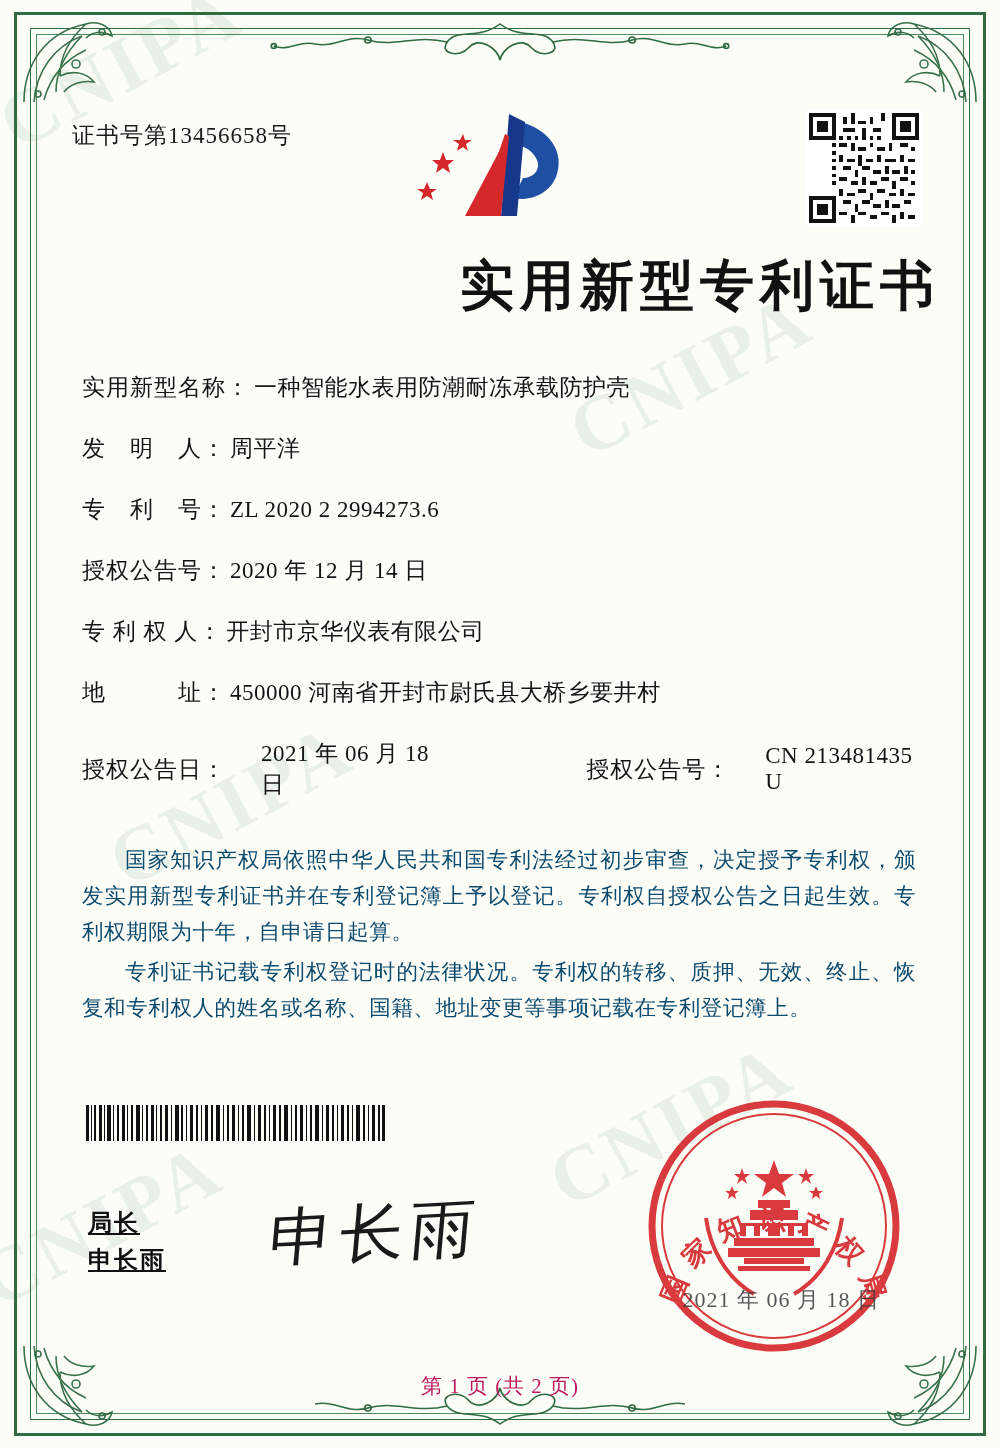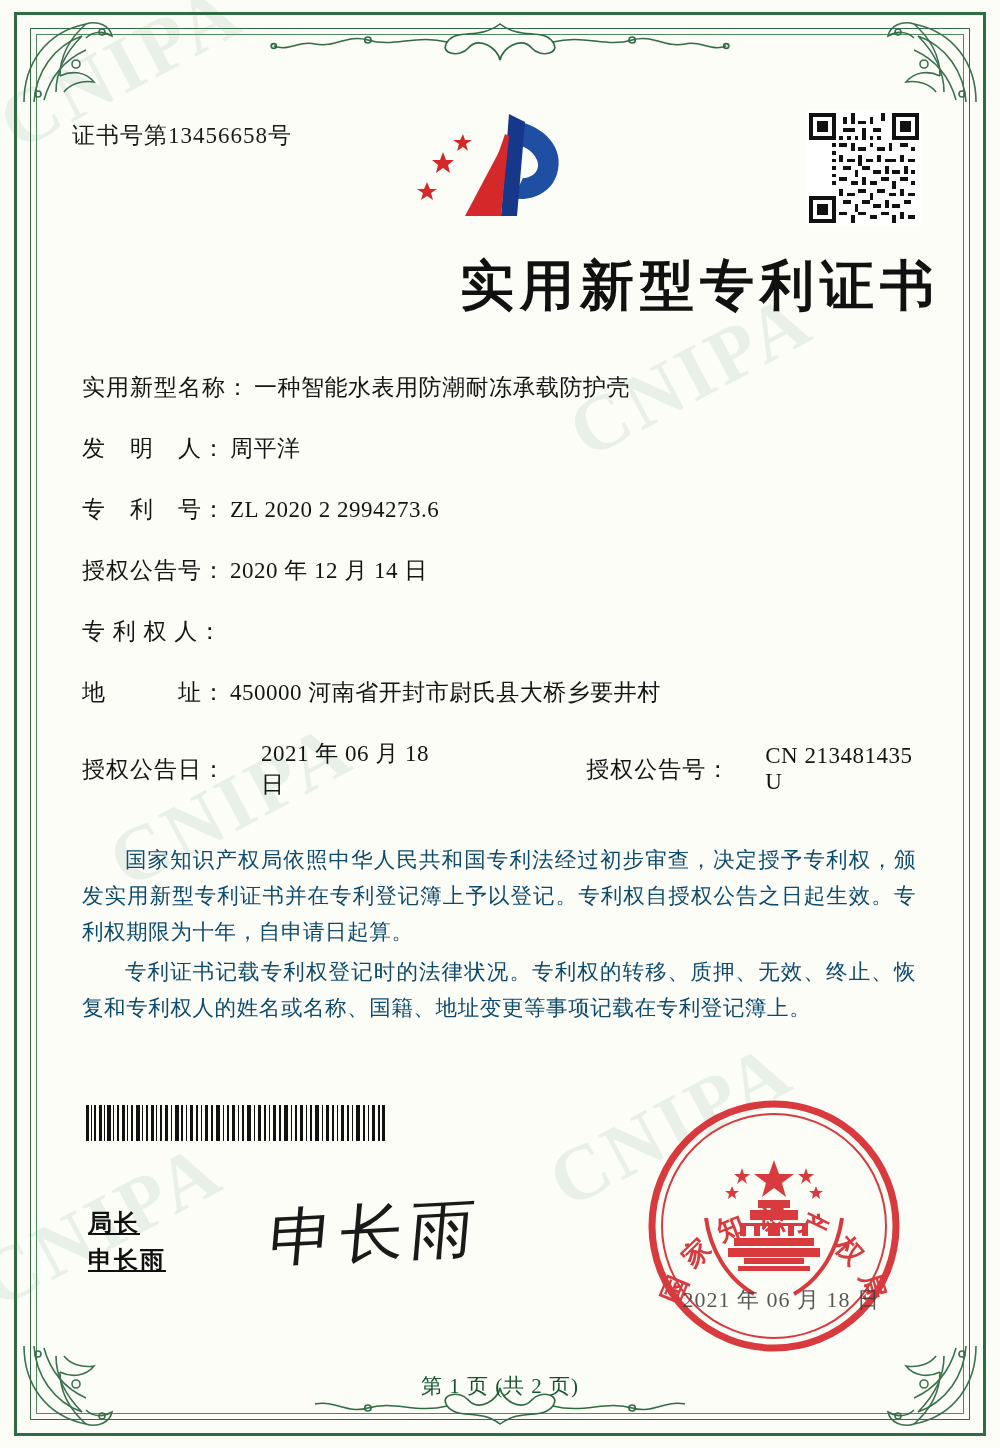--- a/index.html
+++ b/index.html
@@ -231,21 +231,21 @@
     opacity: .85;
   }
 
   .page-no {
     position: absolute;
     left: 0; right: 0;
     bottom: 48px;
     text-align: center;
     font-family: "Liberation Serif", "DejaVu Serif", serif;
     font-size: 21px;
-    color: #14532d;
+    color: #be185d;
     letter-spacing: 1px;
   }
 </style>
 </head>
 <body>
 
 <div id="page">
 
   <div class="watermark wm1">CNIPA</div>
   <div class="watermark wm2">CNIPA</div>
@@ -473,20 +473,21 @@
         <span class="field-value">ZL 2020 2 2994273.6</span>
       </div>
 
       <div class="field-row">
         <span class="field-label">授权公告号：</span>
         <span class="field-value">2020 年 12 月 14 日</span>
       </div>
 
       <div class="field-row">
         <span class="field-label">专 利 权 人：</span>
+        <span class="field-value">开封市京华仪表有限公司</span>
       </div>
 
       <div class="field-row">
         <span class="field-label">地　　　址：</span>
         <span class="field-value">450000 河南省开封市尉氏县大桥乡要井村</span>
       </div>
 
       <div class="field-row pair">
         <span class="field-label">授权公告日：</span>
         <span class="field-value">2021 年 06 月 18 日</span>

